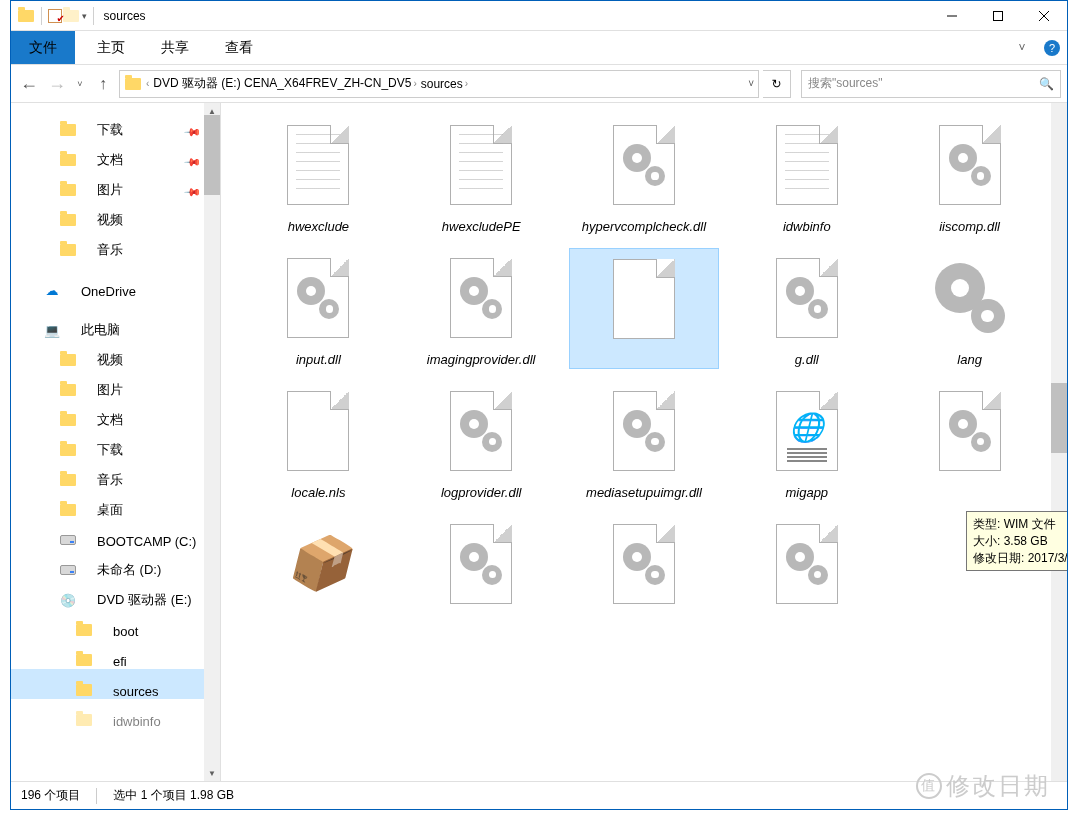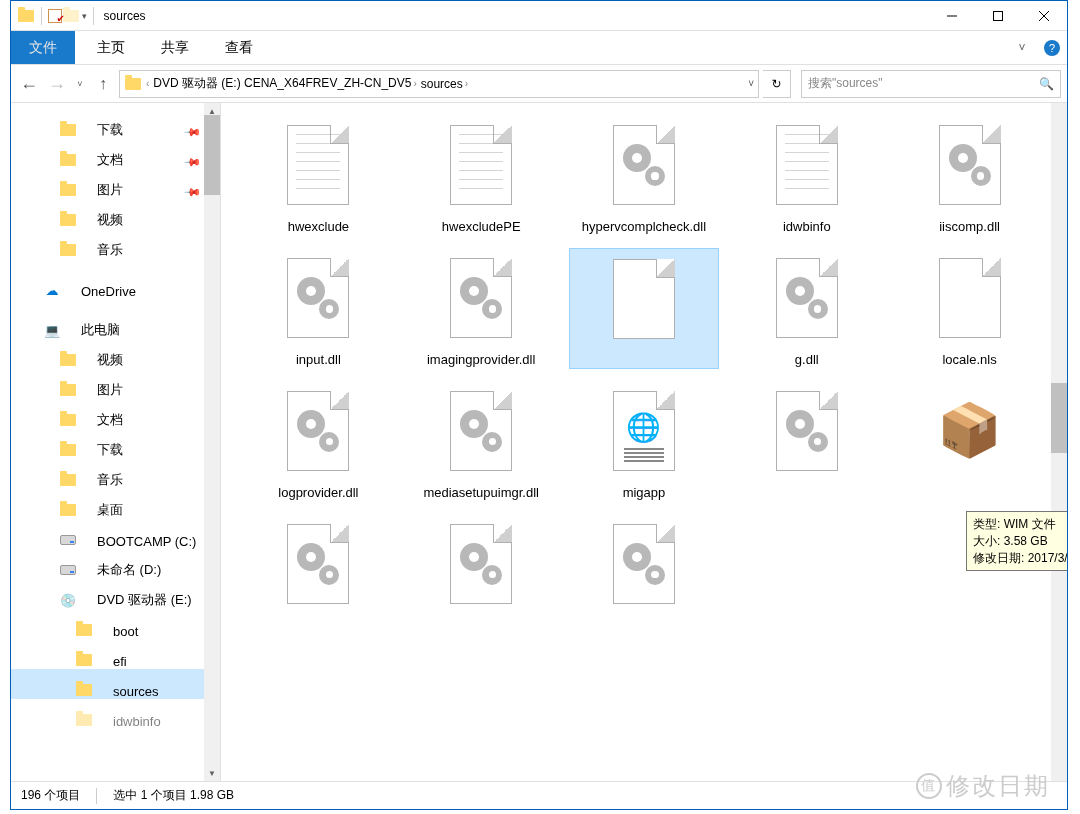--- a/index.html
+++ b/index.html
@@ -6,21 +6,21 @@
   body { font-family: "Segoe UI", "Microsoft YaHei", sans-serif; font-size: 12px; background: #fff; color: #000; width: 1080px; height: 814px; overflow: hidden; }
   .window { width: 1058px; height: 810px; margin-left: 10px; border: 1px solid #005fb8; display: flex; flex-direction: column; background: #fff; }
   .titlebar { height: 30px; display: flex; align-items: center; border-bottom: 1px solid #e0e0e0; }
   .titlebar .qat { display: flex; align-items: center; padding: 0 6px; }
   .titlebar .qat .sep { width: 1px; height: 18px; background: #d0d0d0; margin: 0 6px; }
   .titlebar .title { font-size: 12px; margin-left: 4px; }
   .titlebar .spacer { flex: 1; }
   .winbtn { width: 46px; height: 30px; display: flex; align-items: center; justify-content: center; }
   .ribbonbar { height: 34px; background: #fff; display: flex; align-items: stretch; border-bottom: 1px solid #e0e0e0; }
   .ribbonbar .tab { padding: 0 18px; display: flex; align-items: center; font-size: 14px; }
-  .ribbonbar .tab.file { background: #1979ca; color: #e5e5e5; margin-right: 4px; }
+  .ribbonbar .tab.file { background: #1979ca; color: #000000; margin-right: 4px; }
   .ribbonbar .spacer { flex: 1; }
   .ribbonbar .help { width: 30px; display: flex; align-items: center; justify-content: center; }
   .navbar { height: 38px; border-bottom: 1px solid #e0e0e0; display: flex; align-items: center; padding: 0 6px; gap: 4px; }
   .navbtn { width: 24px; height: 24px; display: flex; align-items: center; justify-content: center; }
   .addr { flex: 1; height: 28px; border: 1px solid #ccc; display: flex; align-items: center; padding: 0 4px; gap: 4px; }
   .addr .crumb { display: flex; align-items: center; gap: 2px; }
   .addr .crumb .chev { color: #888; font-size: 10px; }
   .refresh { width: 28px; height: 28px; border: 1px solid #ccc; border-left: none; display: flex; align-items: center; justify-content: center; }
   .searchbox { width: 260px; height: 28px; border: 1px solid #ccc; margin-left: 6px; display: flex; align-items: center; padding: 0 6px; color: #888; }
   .searchbox .sbtn { margin-left: auto; }
@@ -28,21 +28,21 @@
   .sidebar { width: 210px; border-right: 1px solid #e0e0e0; padding-top: 6px; overflow: hidden; position: relative; }
   .sidebar .scrolltrack { position: absolute; right: 0; top: 0; bottom: 0; width: 16px; background: #f0f0f0; }
   .sidebar .scrollthumb { position: absolute; right: 0; top: 12px; width: 16px; height: 80px; background: #c0c0c0; }
   .sidebar .scrollbtn { position: absolute; right: 0; width: 16px; height: 16px; background: #f0f0f0; display:flex; align-items:center; justify-content:center; font-size:8px; color:#606060;}
   .sidebar .item { height: 30px; display: flex; align-items: flex-end; padding-left: 10px; gap: 20px; font-size: 13px; }
   .sidebar .item .pin { margin-left: auto; margin-right: 20px; color: #777; font-size: 11px; transform: rotate(45deg); }
   .sidebar .item.selected { background: #cce8ff; }
   .icon { width: 18px; height: 18px; display: inline-flex; align-items: center; justify-content: center; }
   .filegrid { flex: 1; position: relative; overflow: hidden; }
   .gridwrap { padding: 12px 20px; display: grid; grid-template-columns: repeat(5, 150px); column-gap: 8px; row-gap: 12px; justify-content: space-around; }
-  .fileitem { width: 150px; display: flex; flex-direction: column; align-items: center; text-align: center; position: relative; }
+  .fileitem { width: 150px; display: flex; flex-direction: column; align-items: center; text-align: center; position: relative; font-style: italic; }
   .fileitem .thumb { width: 90px; height: 100px; display: flex; align-items: center; justify-content: center; }
   .fileitem .label { font-size: 13px; margin-top: 4px; word-break: break-all; line-height: 1.3; max-width: 140px; }
   .fileitem.selected { background: #cce8ff; border: 1px solid #99d1ff; }
   .tooltip { position: absolute; left: 745px; top: 408px; background: #ffffe1; border: 1px solid #767676; padding: 4px 6px; font-size: 12px; line-height: 1.4; z-index: 100; white-space: nowrap; }
   .rightscroll { position: absolute; right: 0; top: 0; bottom: 0; width: 16px; background: #f0f0f0; }
   .rightscroll .thumb { position: absolute; right: 0; width: 16px; top: 280px; height: 70px; background: #c0c0c0; }
   .statusbar { height: 28px; border-top: 1px solid #e0e0e0; display: flex; align-items: center; gap: 16px; padding: 0 10px; font-size: 12px; }
   .statusbar .sep { width: 1px; height: 16px; background: #ccc; }
   .watermark { position: absolute; right: 30px; bottom: 12px; color: #ccc; font-size: 24px; pointer-events: none; letter-spacing: 2px; display:flex; align-items:center; gap:4px;}
   .watermark .badge { width:26px; height:26px; border:2px solid #ccc; border-radius:50%; display:flex; align-items:center; justify-content:center; font-size:14px;}
@@ -353,20 +353,29 @@
                   <div class="gear big"></div>
                   <div class="gear sm"></div>
                 </div>
               </div>
             </div>
             <div class="label">g.dll</div>
           </div>
 
         <div class="fileitem">
             <div class="thumb">
+              <div class="gears" style="width:70px;height:70px;">
+                <div class="gear big" style="width:50px;height:50px;"></div>
+                <div class="gear sm" style="width:34px;height:34px;"></div>
+              </div>
+            </div>
+            <div class="label">lang</div>
+          </div>
+        <div class="fileitem">
+            <div class="thumb">
               <div class="page"></div>
             </div>
             <div class="label">locale.nls</div>
           </div>
         <div class="fileitem">
             <div class="thumb">
               <div class="page">
                 <div class="gears">
                   <div class="gear big"></div>
                   <div class="gear sm"></div>

